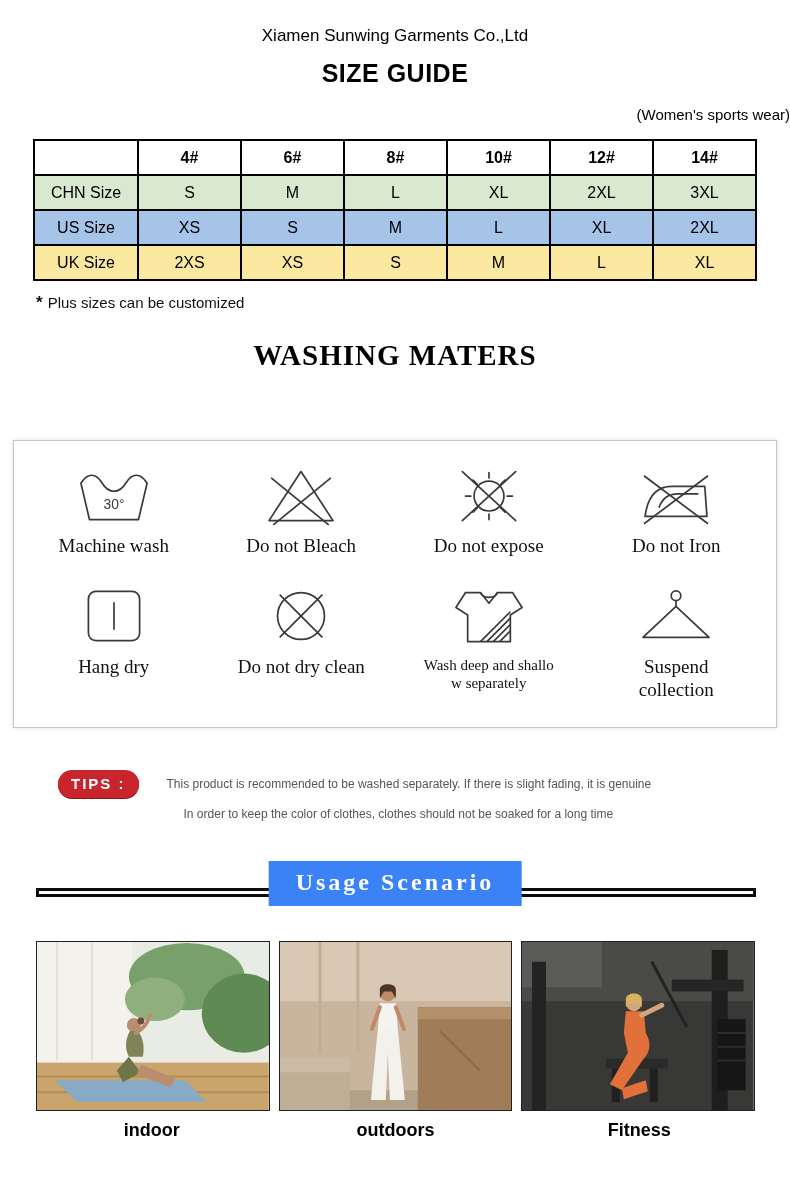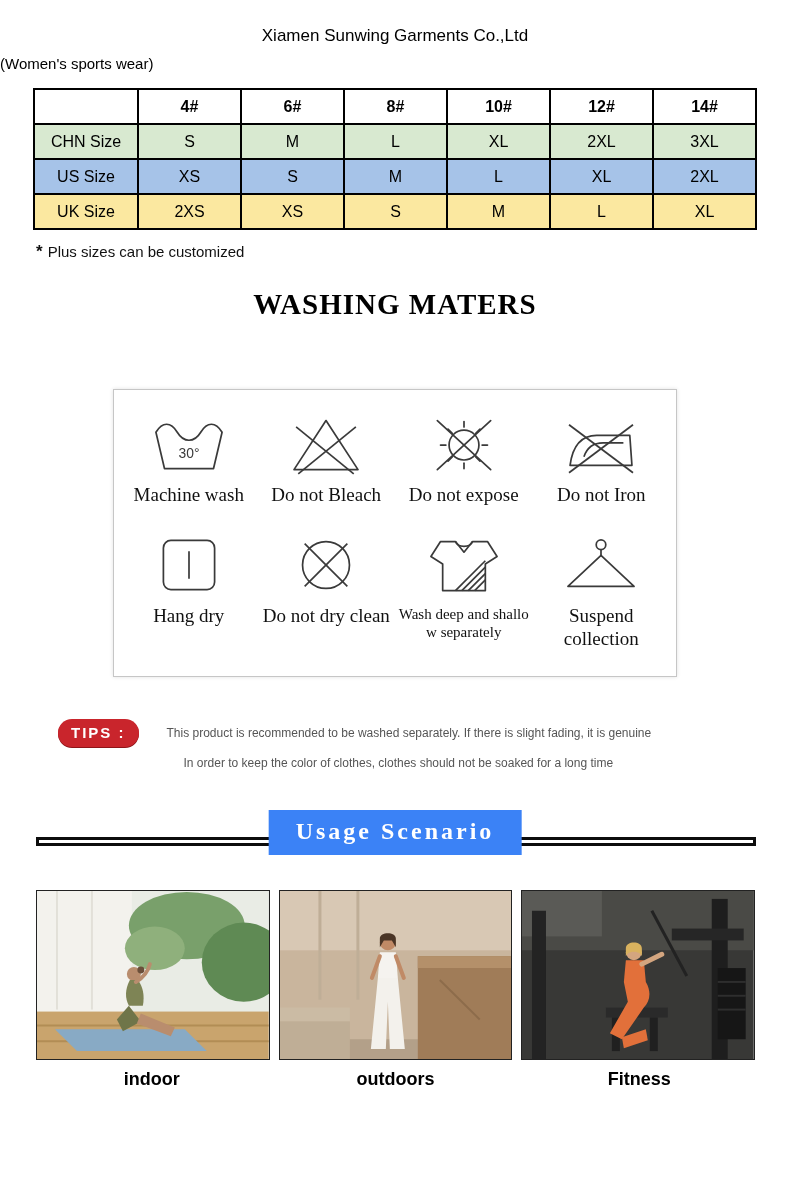--- a/index.html
+++ b/index.html
@@ -6,21 +6,21 @@
   html, body { background: #fff; }
   body {
     width: 790px; height: 1196px; overflow: hidden; position: relative;
     font-family: "Liberation Sans", sans-serif; color: #000;
   }
   .page { width: 790px; height: 1196px; background: #fff; }
 
   
   .company { padding-top: 26px; text-align: center; font-size: 17px; }
   .title { margin-top: 13px; text-align: center; font-size: 25px; font-weight: bold; letter-spacing: .5px; }
-  .subtitle { margin-top: 9px; text-align: left; font-size: 15px; }
+  .subtitle { margin-top: 18px; text-align: right; font-size: 15px; }
 
   
   table.size-table {
     width: 724px; margin: 16px 33px 0 33px; border-collapse: collapse; table-layout: fixed;
   }
   .size-table th, .size-table td {
     border: 2px solid #000; height: 35px; text-align: center; vertical-align: middle;
     font-size: 16px; font-family: "Liberation Sans", sans-serif;
   }
   .size-table th { font-weight: bold; background: #fff; }
@@ -31,21 +31,21 @@
 
   .footnote { margin: 12px 0 0 36px; font-size: 15px; color: #111; }
   .footnote .star { font-weight: bold; font-size: 17px; margin-right: 5px; }
 
   
   .wash-title {
     margin-top: 26px; text-align: center;
     font-family: "Liberation Serif", serif; font-size: 29px; font-weight: bold; letter-spacing: 1px;
   }
   .wash-box {
-    width: 564px; margin: 68px auto 4px auto;
+    width: 764px; margin: 68px auto 4px auto;
     border: 1px solid #c6c6c6; box-shadow: 0 0 4px rgba(0,0,0,.12);
     background: #fff;
   }
   .wash-grid {
     display: grid; grid-template-columns: repeat(4, 1fr);
     padding: 22px 6px 26px 6px; row-gap: 26px;
   }
   .wash-item { display: flex; flex-direction: column; align-items: center; }
   .wash-item svg { display: block; }
   .wash-label {
@@ -84,20 +84,21 @@
   .photo svg { width: 100%; height: 100%; display: block; }
   .photo-labels { display: flex; gap: 12px; margin: 9px 35px 0 36px; }
   .photo-label { flex: 1; text-align: center; font-weight: bold; font-size: 18px; }
 </style>
 </head>
 <body>
 
 <div class="page">
 
   <div class="company">Xiamen Sunwing Garments Co.,Ltd</div>
+  <div class="title">SIZE GUIDE</div>
   <div class="subtitle">(Women's sports wear)</div>
 
   <table class="size-table">
     <colgroup>
       <col style="width:104px">
       <col>
         <col>
         <col>
         <col>
         <col>

